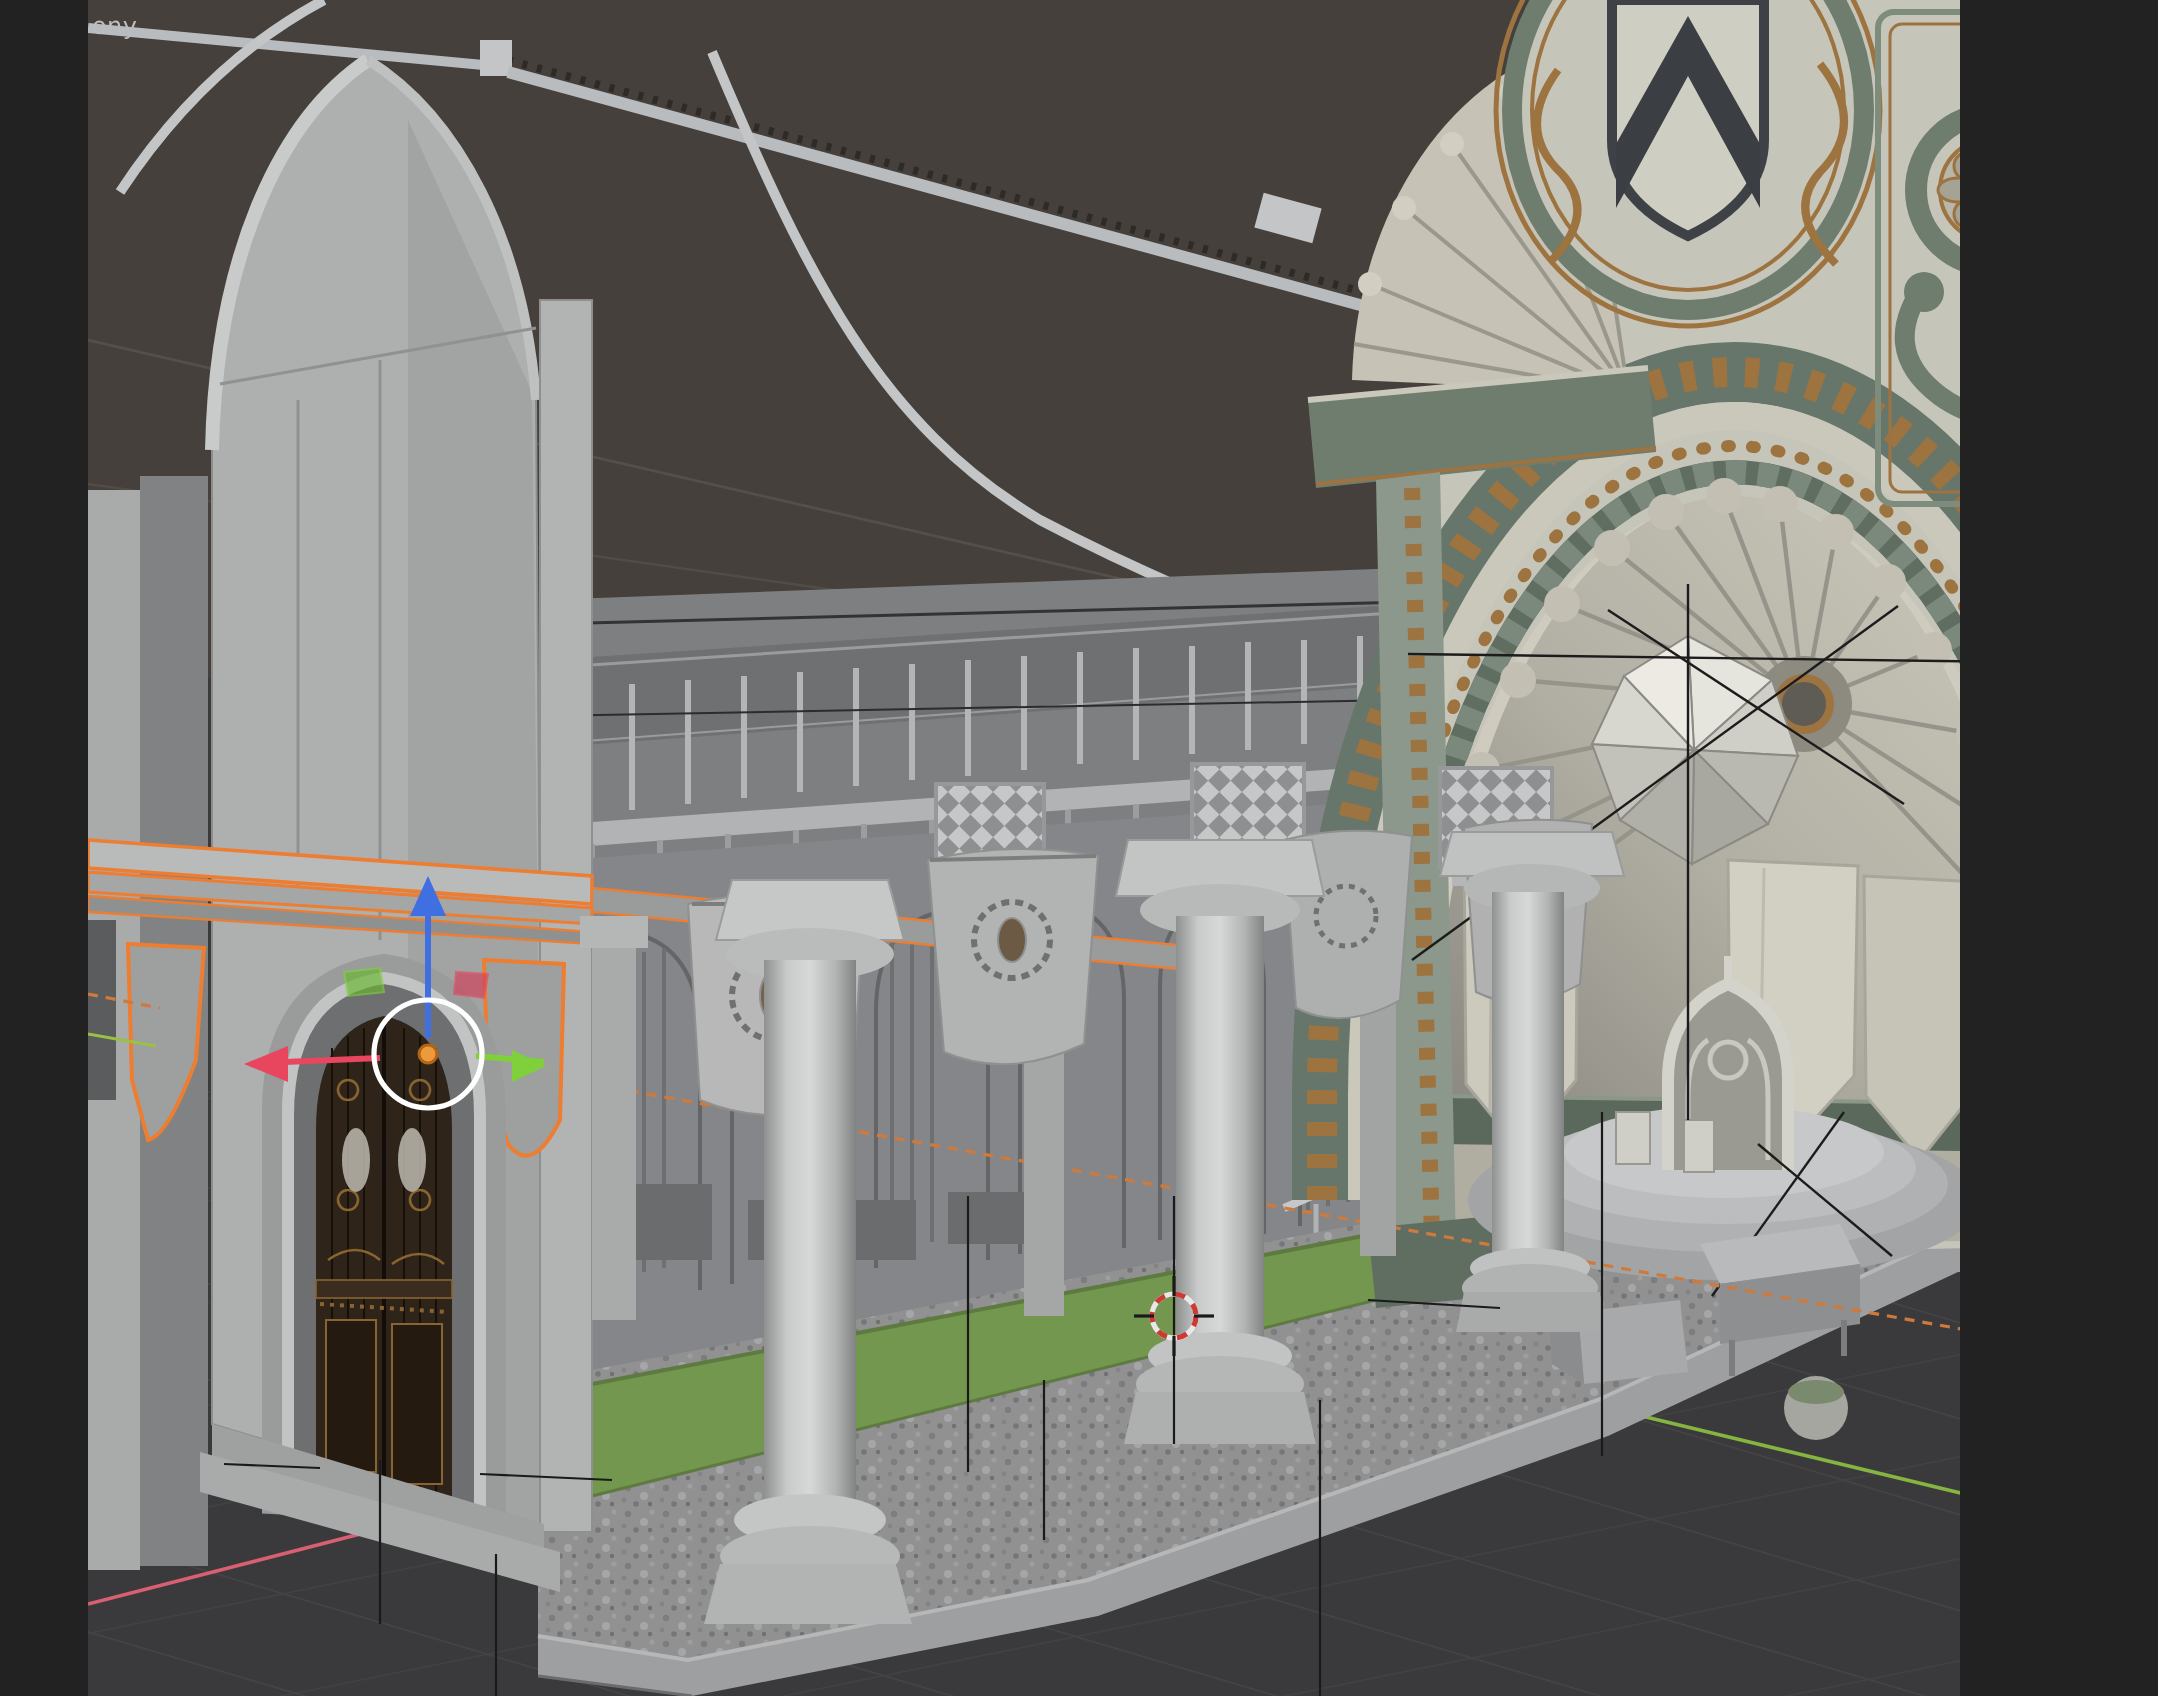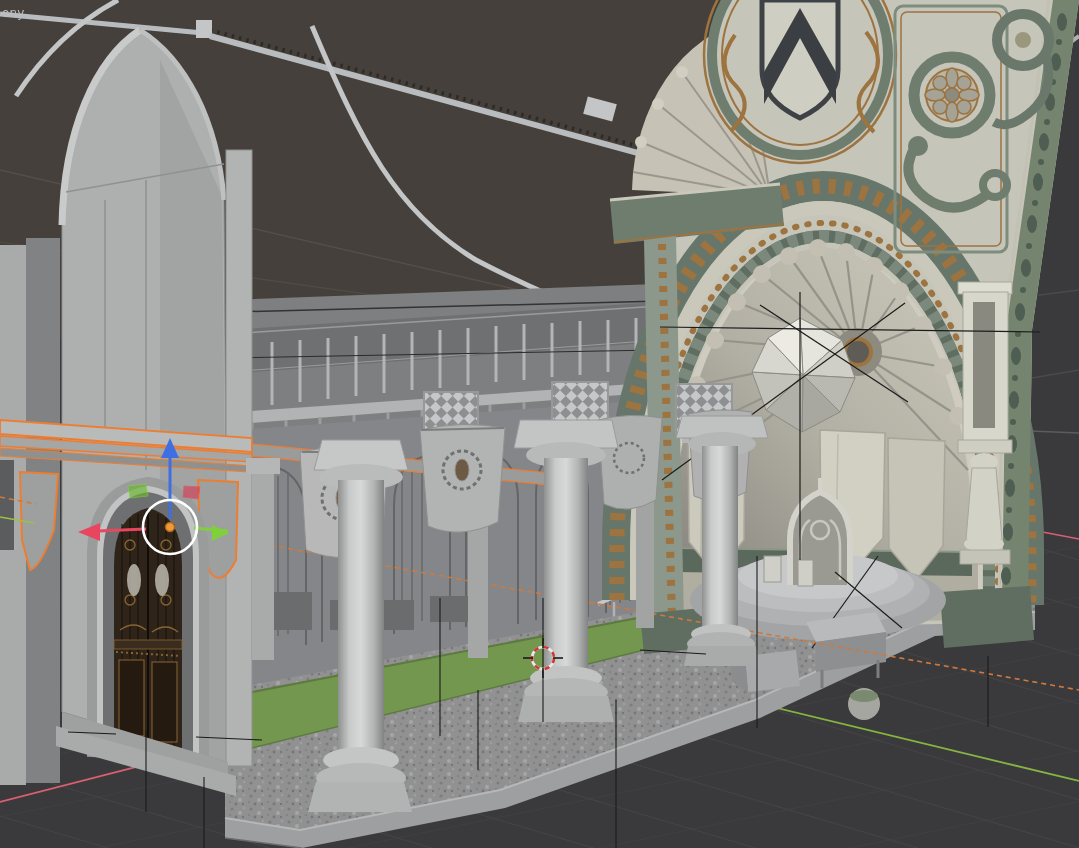--- a/index.html
+++ b/index.html
@@ -1,17 +1,17 @@
 <!DOCTYPE html>
 <html><head>
 <meta charset="utf-8">
 <style>
   html,body{margin:0;padding:0;background:#222;}
-  #stage{position:relative;width:1079px;height:848px;overflow:hidden;background:#3a3a3c;
-         font-family:"DejaVu Sans","Liberation Sans",sans-serif;}
+  #stage{position:relative;width:936px;height:848px;overflow:hidden;background:#3a3a3c;
+         font-family:"DejaVu Sans","Liberation Sans",sans-serif;margin-left:44px;}
   #scene-svg{position:absolute;left:0;top:0;}
   #collection-label{position:absolute;left:2px;top:6px;font-size:12px;color:#bdbdbd;
          letter-spacing:.2px;user-select:none;}
 </style>
 </head>
 <body>
 
 <div id="stage">
 <svg id="scene-svg" width="1079" height="848" viewBox="0 0 1079 848">
   <defs>

